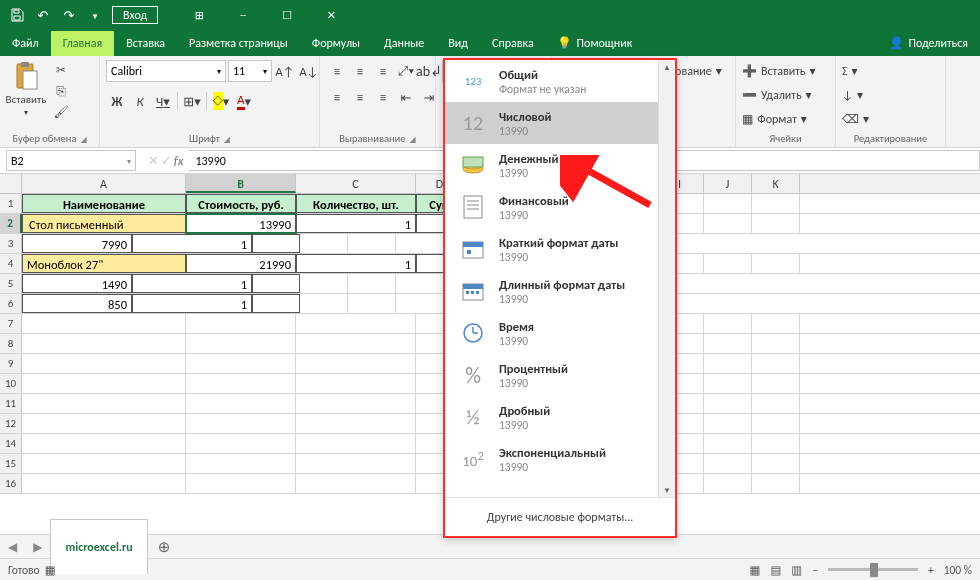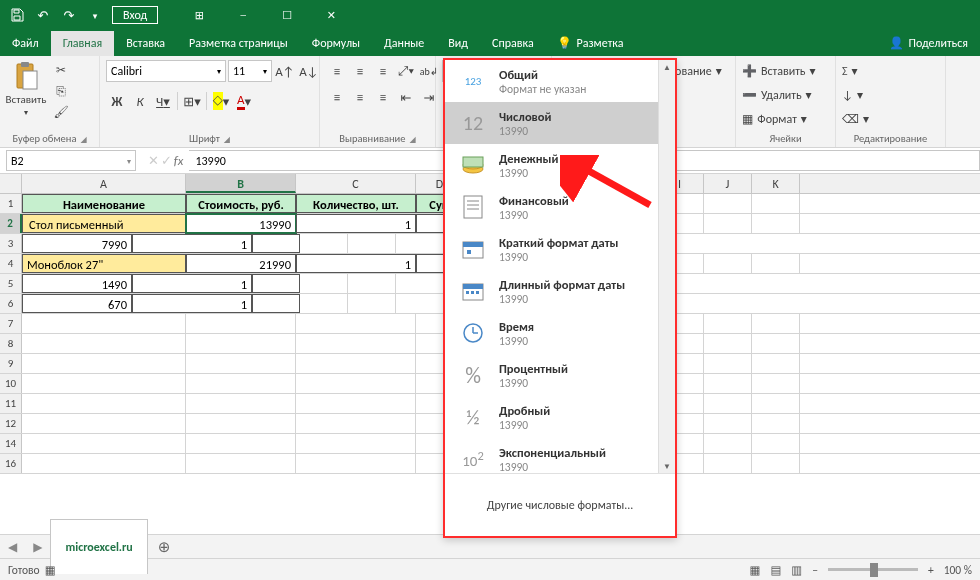--- a/index.html
+++ b/index.html
@@ -7,21 +7,21 @@
 .titlebar { height: 30px; background: #0e7437; display: flex; align-items: center; color: #fff; font-size: 12px; }
 .qat { display: flex; align-items: center; gap: 4px; padding: 0 6px; }
 .qat .ic { width: 22px; height: 22px; display: flex; align-items: center; justify-content: center; font-size: 13px; color: #fff; }
 .qat .ic svg { fill: #fff; }
 .title-center { flex: 1; text-align: center; }
 .title-right { display: flex; align-items: center; gap: 2px; padding-right: 4px; }
 .login-btn { border: 1px solid #fff; padding: 1px 10px; font-size: 12px; color: #fff; margin-right: 18px; }
 .win-btn { width: 42px; height: 28px; display: flex; align-items: center; justify-content: center; font-size: 11px; color: #fff; }
 .ribbon-tabs { height: 26px; background: #0e7437; display: flex; align-items: flex-end; color: #fff; font-size: 12px; }
 .tab { padding: 5px 12px 6px; cursor: default; }
-.tab.active { background: #e5e5e5; color: #217346; }
+.tab.active { background: #bef264; color: #217346; }
 .tab.help { display:flex; align-items:center; gap:4px; }
 .ribbon { height: 92px; background: #f3f3f3; border-bottom: 1px solid #d4d4d4; display: flex; position: relative; }
 .group { border-right: 1px solid #e0e0e0; padding: 4px 6px 2px; display: flex; flex-direction: column; justify-content: space-between; }
 .group-label { font-size: 10.5px; color: #666; text-align: center; padding-top: 2px; display:flex; justify-content:center; align-items:center; gap:4px;}
 .group-body { display: flex; align-items: flex-start; gap: 4px; flex:1;}
 .vstack { display: flex; flex-direction: column; gap: 1px; }
 .btn-sm { width: 22px; height: 20px; display: flex; align-items: center; justify-content: center; font-size: 12px; color: #444; }
 .paste-big { width: 40px; display:flex; flex-direction:column; align-items:center; font-size:11px; color:#444; gap:1px;}
 .paste-big .pic { width:30px; height:32px; display:flex; align-items:center; justify-content:center;}
 .font-combo { height: 22px; border: 1px solid #c6c6c6; background: #fff; font-size: 12px; padding: 0 4px; display: flex; align-items: center; justify-content: space-between; gap:4px; }
@@ -62,21 +62,21 @@
 
 
 .nf-dropdown { position:absolute; left:443px; top:58px; width:234px; height:480px; background:#fff; border:2px solid #ff2c2c; box-shadow:0 2px 8px rgba(0,0,0,.2); z-index:10; display:flex; flex-direction:column;}
 .nf-body { flex:1; overflow:hidden; position:relative;}
 .nf-item { display:flex; align-items:center; gap:10px; padding:6px 12px; height:42px;}
 .nf-item.hover { background:#cfcfcf;}
 .nf-ic { width:32px; height:30px; display:flex; align-items:center; justify-content:center; font-size:18px; color:#777;}
 .nf-txt { display:flex; flex-direction:column;}
 .nf-name { font-size:12.5px; font-weight:600; color:#333;}
 .nf-sample { font-size:11.5px; color:#888;}
-.nf-more { text-align:center; font-size:12px; padding:24px; border-top:1px solid #e0e0e0; color:#444;}
+.nf-more { text-align:center; font-size:12px; padding:12px; border-top:1px solid #e0e0e0; color:#444;}
 .nf-scroll { position:absolute; right:0; top:0; width:17px; height:100%; background:#f0f0f0; border-left:1px solid #ddd;}
 .nf-scroll::before { content:'▲'; position:absolute; top:2px; left:4px; font-size:8px; color:#666;}
 .nf-scroll::after { content:'▼'; position:absolute; bottom:2px; left:4px; font-size:8px; color:#666;}
 .arrow-ann { position:absolute; left:560px; top:155px; z-index:20; pointer-events:none;}
 .dlg-launcher { font-size:8px; color:#888; }
 svg { display:block; }
 </style>
 </head>
 <body>
 
@@ -104,21 +104,21 @@
   <div class="tab">Файл</div>
   <div class="tab active">Главная</div>
   <div class="tab">Вставка</div>
   <div class="tab">Разметка страницы</div>
   <div class="tab">Формулы</div>
   <div class="tab">Данные</div>
   <div class="tab">Вид</div>
   <div class="tab">Справка</div>
   <div class="tab help">
       <span>💡</span>
-      <span>Разметка</span>
+      <span>Помощник</span>
     </div>
   <div style="flex:1"></div>
   <div class="tab help">
       <span>👤</span>
       <span>Поделиться</span>
     </div>
 </div>
 
 <div class="ribbon">
 
@@ -178,21 +178,21 @@
       </div>
   </div>
 
   <div class="group" style="width:116px">
     <div class="group-body" style="flex-direction:column; gap:4px;">
       <div class="btn-row">
         <div class="sq">≡</div>
         <div class="sq">≡</div>
         <div class="sq">≡</div>
         <div class="sq">⤢▾</div>
-        <div class="sq" style="font-size:10px">ab↲</div>
+        <div class="sq" style="font-size:14px">ab↲</div>
       </div>
       <div class="btn-row">
         <div class="sq">≡</div>
         <div class="sq">≡</div>
         <div class="sq">≡</div>
         <div class="sq">⇤</div>
         <div class="sq">⇥</div>
         <div class="sq">⊟▾</div>
       </div>
     </div>
@@ -334,21 +334,21 @@
         <div class="cell" style="width: 48px;"></div>
         <div class="cell" style="width: 48px;"></div>
         <div class="cell" style="width: 48px;"></div>
         <div class="cell" style="width: 48px;"></div>
         <div class="cell" style="width: 48px;"></div>
         <div class="cell" style="width: 48px;"></div>
         <div class="cell" style="width: 48px;"></div>
       </div>
       <div class="row">
         <div class="rh">6</div>
-        <div class="cell data-cell" style="width: 110px;">670</div>
+        <div class="cell data-cell" style="width: 110px;">850</div>
         <div class="cell data-cell" style="width: 120px;">1</div>
         <div class="cell data-cell" style="width: 48px;"></div>
         <div class="cell" style="width: 48px;"></div>
         <div class="cell" style="width: 48px;"></div>
         <div class="cell" style="width: 48px;"></div>
         <div class="cell" style="width: 48px;"></div>
         <div class="cell" style="width: 48px;"></div>
         <div class="cell" style="width: 48px;"></div>
         <div class="cell" style="width: 48px;"></div>
       </div>
@@ -431,20 +431,34 @@
         <div class="cell" style="width: 48px;"></div>
         <div class="cell" style="width: 48px;"></div>
         <div class="cell" style="width: 48px;"></div>
         <div class="cell" style="width: 48px;"></div>
         <div class="cell" style="width: 48px;"></div>
         <div class="cell" style="width: 48px;"></div>
         <div class="cell" style="width: 48px;"></div>
       </div>
       <div class="row">
         <div class="rh">14</div>
+        <div class="cell" style="width: 164px;"></div>
+        <div class="cell" style="width: 110px;"></div>
+        <div class="cell" style="width: 120px;"></div>
+        <div class="cell" style="width: 48px;"></div>
+        <div class="cell" style="width: 48px;"></div>
+        <div class="cell" style="width: 48px;"></div>
+        <div class="cell" style="width: 48px;"></div>
+        <div class="cell" style="width: 48px;"></div>
+        <div class="cell" style="width: 48px;"></div>
+        <div class="cell" style="width: 48px;"></div>
+        <div class="cell" style="width: 48px;"></div>
+      </div>
+      <div class="row">
+        <div class="rh">15</div>
         <div class="cell" style="width: 164px;"></div>
         <div class="cell" style="width: 110px;"></div>
         <div class="cell" style="width: 120px;"></div>
         <div class="cell" style="width: 48px;"></div>
         <div class="cell" style="width: 48px;"></div>
         <div class="cell" style="width: 48px;"></div>
         <div class="cell" style="width: 48px;"></div>
         <div class="cell" style="width: 48px;"></div>
         <div class="cell" style="width: 48px;"></div>
         <div class="cell" style="width: 48px;"></div>

